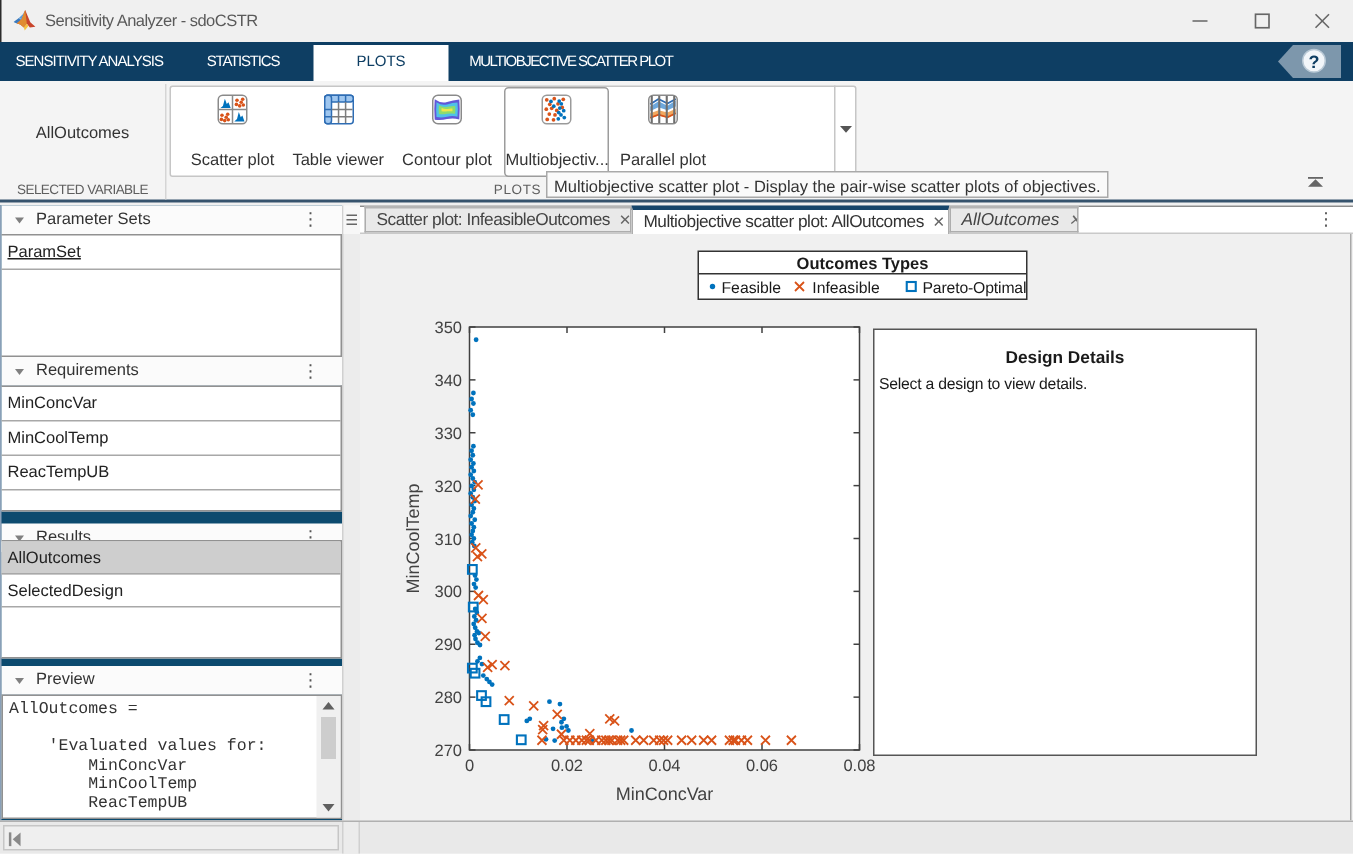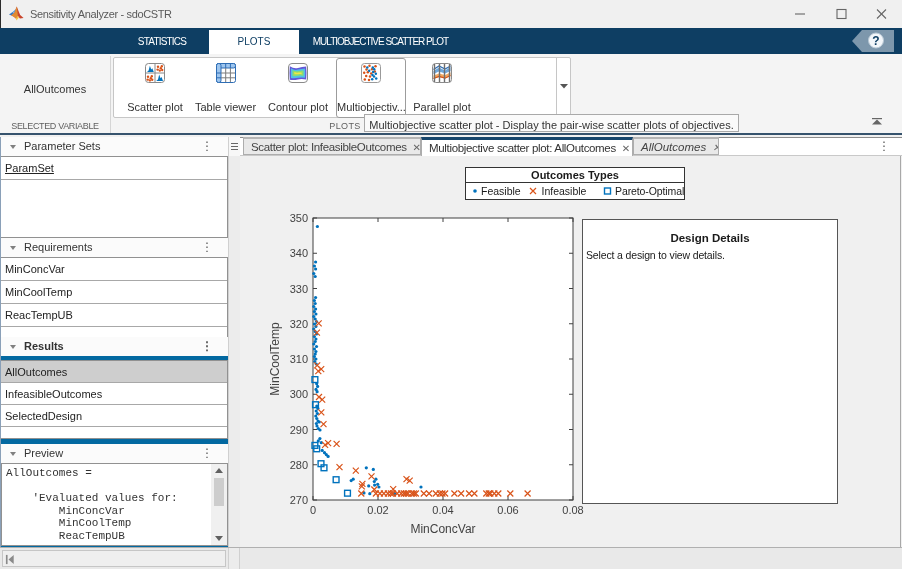--- a/index.html
+++ b/index.html
@@ -22,20 +22,21 @@
 <line x1="14" y1="14" x2="24" y2="14"></line>
 <rect x="56" y="9.5" width="9" height="9"></rect>
 <line x1="96" y1="9.5" x2="105" y2="18.5"></line>
         <line x1="96" y1="18.5" x2="105" y2="9.5"></line>
 </g>
     </svg>
 </div>
 
 <div class="abs" style="left:0;top:28px;width:902px;height:26px;background:#0e3e63;">
 <div class="abs" style="left:209px;top:2px;width:90px;height:24px;background:#fff;"></div>
+<div class="abs ribtab" style="left:10px;width:99px;letter-spacing:-0.65px;">SENSITIVITY ANALYSIS</div>
 <div class="abs ribtab" style="left:137px;width:50px;letter-spacing:-0.8px;">STATISTICS</div>
 <div class="abs ribtab" style="left:209px;width:90px;color:#0e3e63;">PLOTS</div>
 <div class="abs ribtab" style="left:312px;width:137px;letter-spacing:-1px;">MULTIOBJECTIVE SCATTER PLOT</div>
 <svg class="abs" style="left:850px;top:2px" width="44" height="22" viewBox="0 0 44 22">
 <path d="M12 0 L44 0 L44 22 L12 22 L2 11 Z" fill="#7d97ac"></path>
 <circle cx="26" cy="10.5" r="7.5" fill="#f2f6fa" stroke="#b9c9d6"></circle>
 <text x="26" y="15" font-size="12" font-weight="bold" fill="#0e3e63" text-anchor="middle">?</text>
 </svg>
 </div>
 <style>
@@ -150,35 +151,34 @@
 <div class="abs tslbl" style="left:120px;width:70px;">Scatter plot</div>
 <div class="abs tslbl" style="left:190px;width:71px;">Table viewer</div>
 <div class="abs tslbl" style="left:261px;width:74px;">Contour plot</div>
 <div class="abs tslbl" style="left:337px;width:68px;">Multiobjectiv...</div>
 <div class="abs tslbl" style="left:407px;width:70px;">Parallel plot</div>
 </div>
 <style>
 .tslbl { top:44px; height:18px; line-height:18px; text-align:center; font-size:11px; color:#333; white-space:nowrap; }
 </style>
 
-<div class="abs" style="left:0;top:137px;width:228px;height:410px;background:#0369a1;border-left:1px solid #8aa0b8;">
+<div class="abs" style="left:0;top:137px;width:228px;height:410px;background:#0c4a6e;border-left:1px solid #8aa0b8;">
 <div class="abs phead" style="top:0px;">Parameter Sets<span class="dots">⋮</span></div>
 <div class="abs plist" style="top:19px;height:82px;">
   <div class="prow" style="height:23px;text-decoration:underline;">ParamSet</div>
 </div>
 <div class="abs phead" style="top:101px;">Requirements<span class="dots">⋮</span></div>
 <div class="abs plist" style="top:120px;height:84px;">
   <div class="prow" style="height:23px;">MinConcVar</div>
   <div class="prow" style="height:23px;">MinCoolTemp</div>
   <div class="prow" style="height:23px;">ReacTempUB</div>
 </div>
-<div class="abs phead" style="top:200px;font-weight:bold;">Results<span class="dots">⋮</span></div>
+<div class="abs phead" style="top:212px;">Results<span class="dots">⋮</span></div>
 <div class="abs plist" style="top:223px;height:79px;">
   <div class="prow sel" style="height:22px;">AllOutcomes</div>
-  <div class="prow" style="height:22px;">InfeasibleOutcomes</div>
   <div class="prow" style="height:22px;">SelectedDesign</div>
 </div>
 <div class="abs phead" style="top:307px;">Preview<span class="dots">⋮</span></div>
 <div class="abs" style="left:0;top:326px;width:227px;height:83px;background:#fff;border:1px solid #919191;font-family:'Liberation Mono',monospace;font-size:11px;color:#333;line-height:12.5px;padding:3px 15px 0 4px;white-space:pre;">AllOutcomes =
 
     'Evaluated values for:
         MinConcVar
         MinCoolTemp
         ReacTempUB</div>
 

